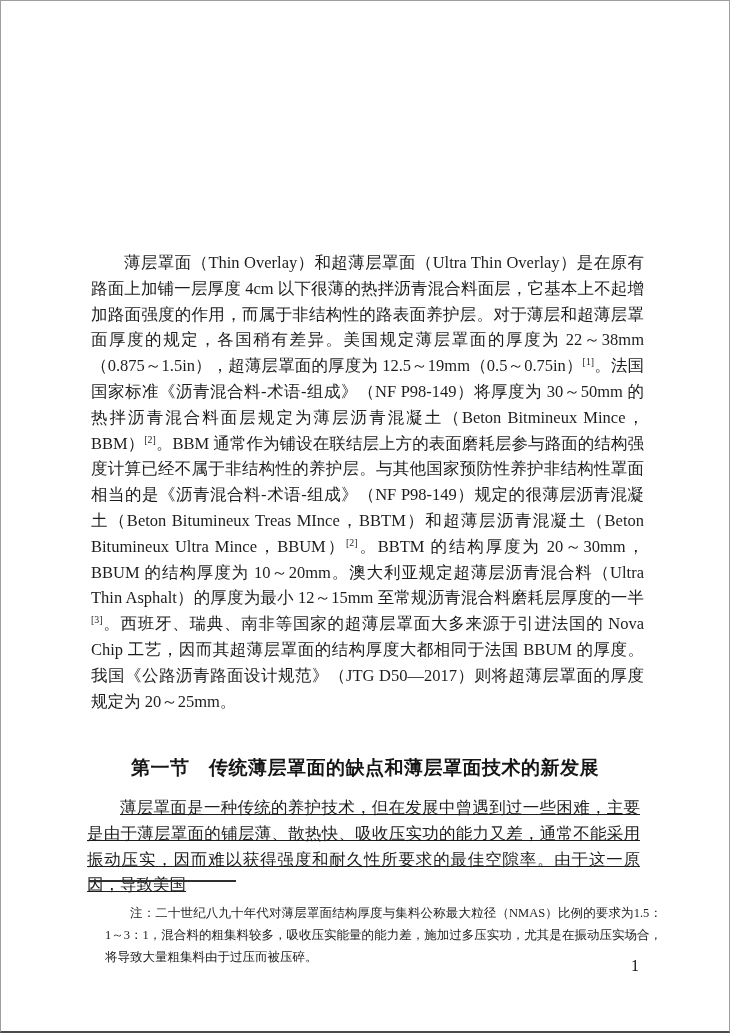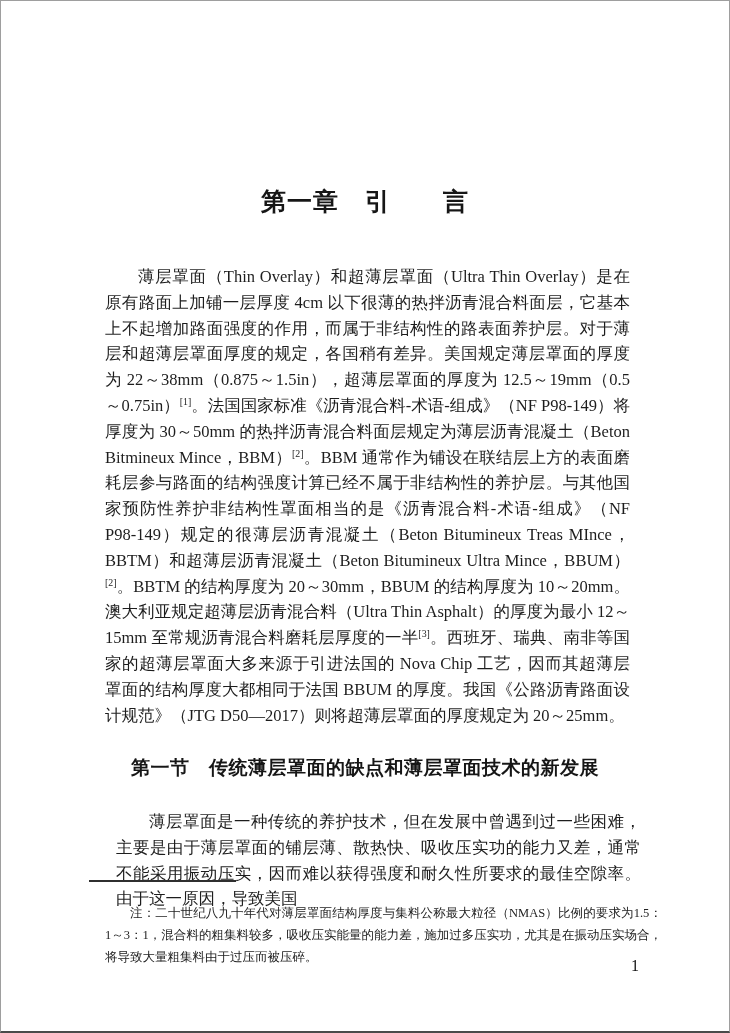--- a/index.html
+++ b/index.html
@@ -32,21 +32,21 @@
     letter-spacing: 1px;
     color: #161616;
   }
   .body-block {
     position: absolute;
     top: 247px;
     left: 88px;
     width: 557px;
   }
   .para {
-    margin: 16px;
+    margin: 2px;
     font-size: 16.5px;
     line-height: 25.8px;
     text-align: justify;
     text-justify: inter-ideograph;
     text-indent: 2em;
     color: #1d1d1d;
   }
   .section-heading {
     position: absolute;
     top: 745px;
@@ -56,22 +56,23 @@
     text-align: center;
     font-family: "Liberation Sans", "DejaVu Sans", sans-serif;
     font-size: 19px;
     font-weight: 700;
     letter-spacing: 0.5px;
     color: #161616;
   }
   .section-block {
     position: absolute;
     top: 792px;
-    left: 99px;
+    left: 84px;
     width: 557px;
+    text-decoration: underline;
   }
   .footnote-sep {
     position: absolute;
     top: 879px;
     left: 88px;
     width: 147px;
     height: 0;
     border-top: 2px solid #2f2f2f;
   }
   .footnote {
@@ -100,21 +101,20 @@
     font-size: 0.6em;
     vertical-align: super;
     line-height: 0;
   }
 </style>
 </head>
 <body>
 
 <div class="page">
 
-  <h1 class="chapter-title">第一章　引　　言</h1>
 
   <div class="body-block">
     <p class="para richtext">薄层罩面（Thin Overlay）和超薄层罩面（Ultra Thin Overlay）是在原有路面上加铺一层厚度 4cm 以下很薄的热拌沥青混合料面层，它基本上不起增加路面强度的作用，而属于非结构性的路表面养护层。对于薄层和超薄层罩面厚度的规定，各国稍有差异。美国规定薄层罩面的厚度为 22～38mm（0.875～1.5in），超薄层罩面的厚度为 12.5～19mm（0.5～0.75in）<sup>[1]</sup>。法国国家标准《沥青混合料-术语-组成》（NF P98-149）将厚度为 30～50mm 的热拌沥青混合料面层规定为薄层沥青混凝土（Beton Bitmineux Mince，BBM）<sup>[2]</sup>。BBM 通常作为铺设在联结层上方的表面磨耗层参与路面的结构强度计算已经不属于非结构性的养护层。与其他国家预防性养护非结构性罩面相当的是《沥青混合料-术语-组成》（NF P98-149）规定的很薄层沥青混凝土（Beton Bitumineux Treas MInce，BBTM）和超薄层沥青混凝土（Beton Bitumineux Ultra Mince，BBUM）<sup>[2]</sup>。BBTM 的结构厚度为 20～30mm，BBUM 的结构厚度为 10～20mm。澳大利亚规定超薄层沥青混合料（Ultra Thin Asphalt）的厚度为最小 12～15mm 至常规沥青混合料磨耗层厚度的一半<sup>[3]</sup>。西班牙、瑞典、南非等国家的超薄层罩面大多来源于引进法国的 Nova Chip 工艺，因而其超薄层罩面的结构厚度大都相同于法国 BBUM 的厚度。我国《公路沥青路面设计规范》（JTG D50—2017）则将超薄层罩面的厚度规定为 20～25mm。</p>
   </div>
 
   <h2 class="section-heading">第一节　传统薄层罩面的缺点和薄层罩面技术的新发展</h2>
 
   <div class="section-block">
     <p class="para richtext">薄层罩面是一种传统的养护技术，但在发展中曾遇到过一些困难，主要是由于薄层罩面的铺层薄、散热快、吸收压实功的能力又差，通常不能采用振动压实，因而难以获得强度和耐久性所要求的最佳空隙率。由于这一原因，导致美国</p>
   </div>

